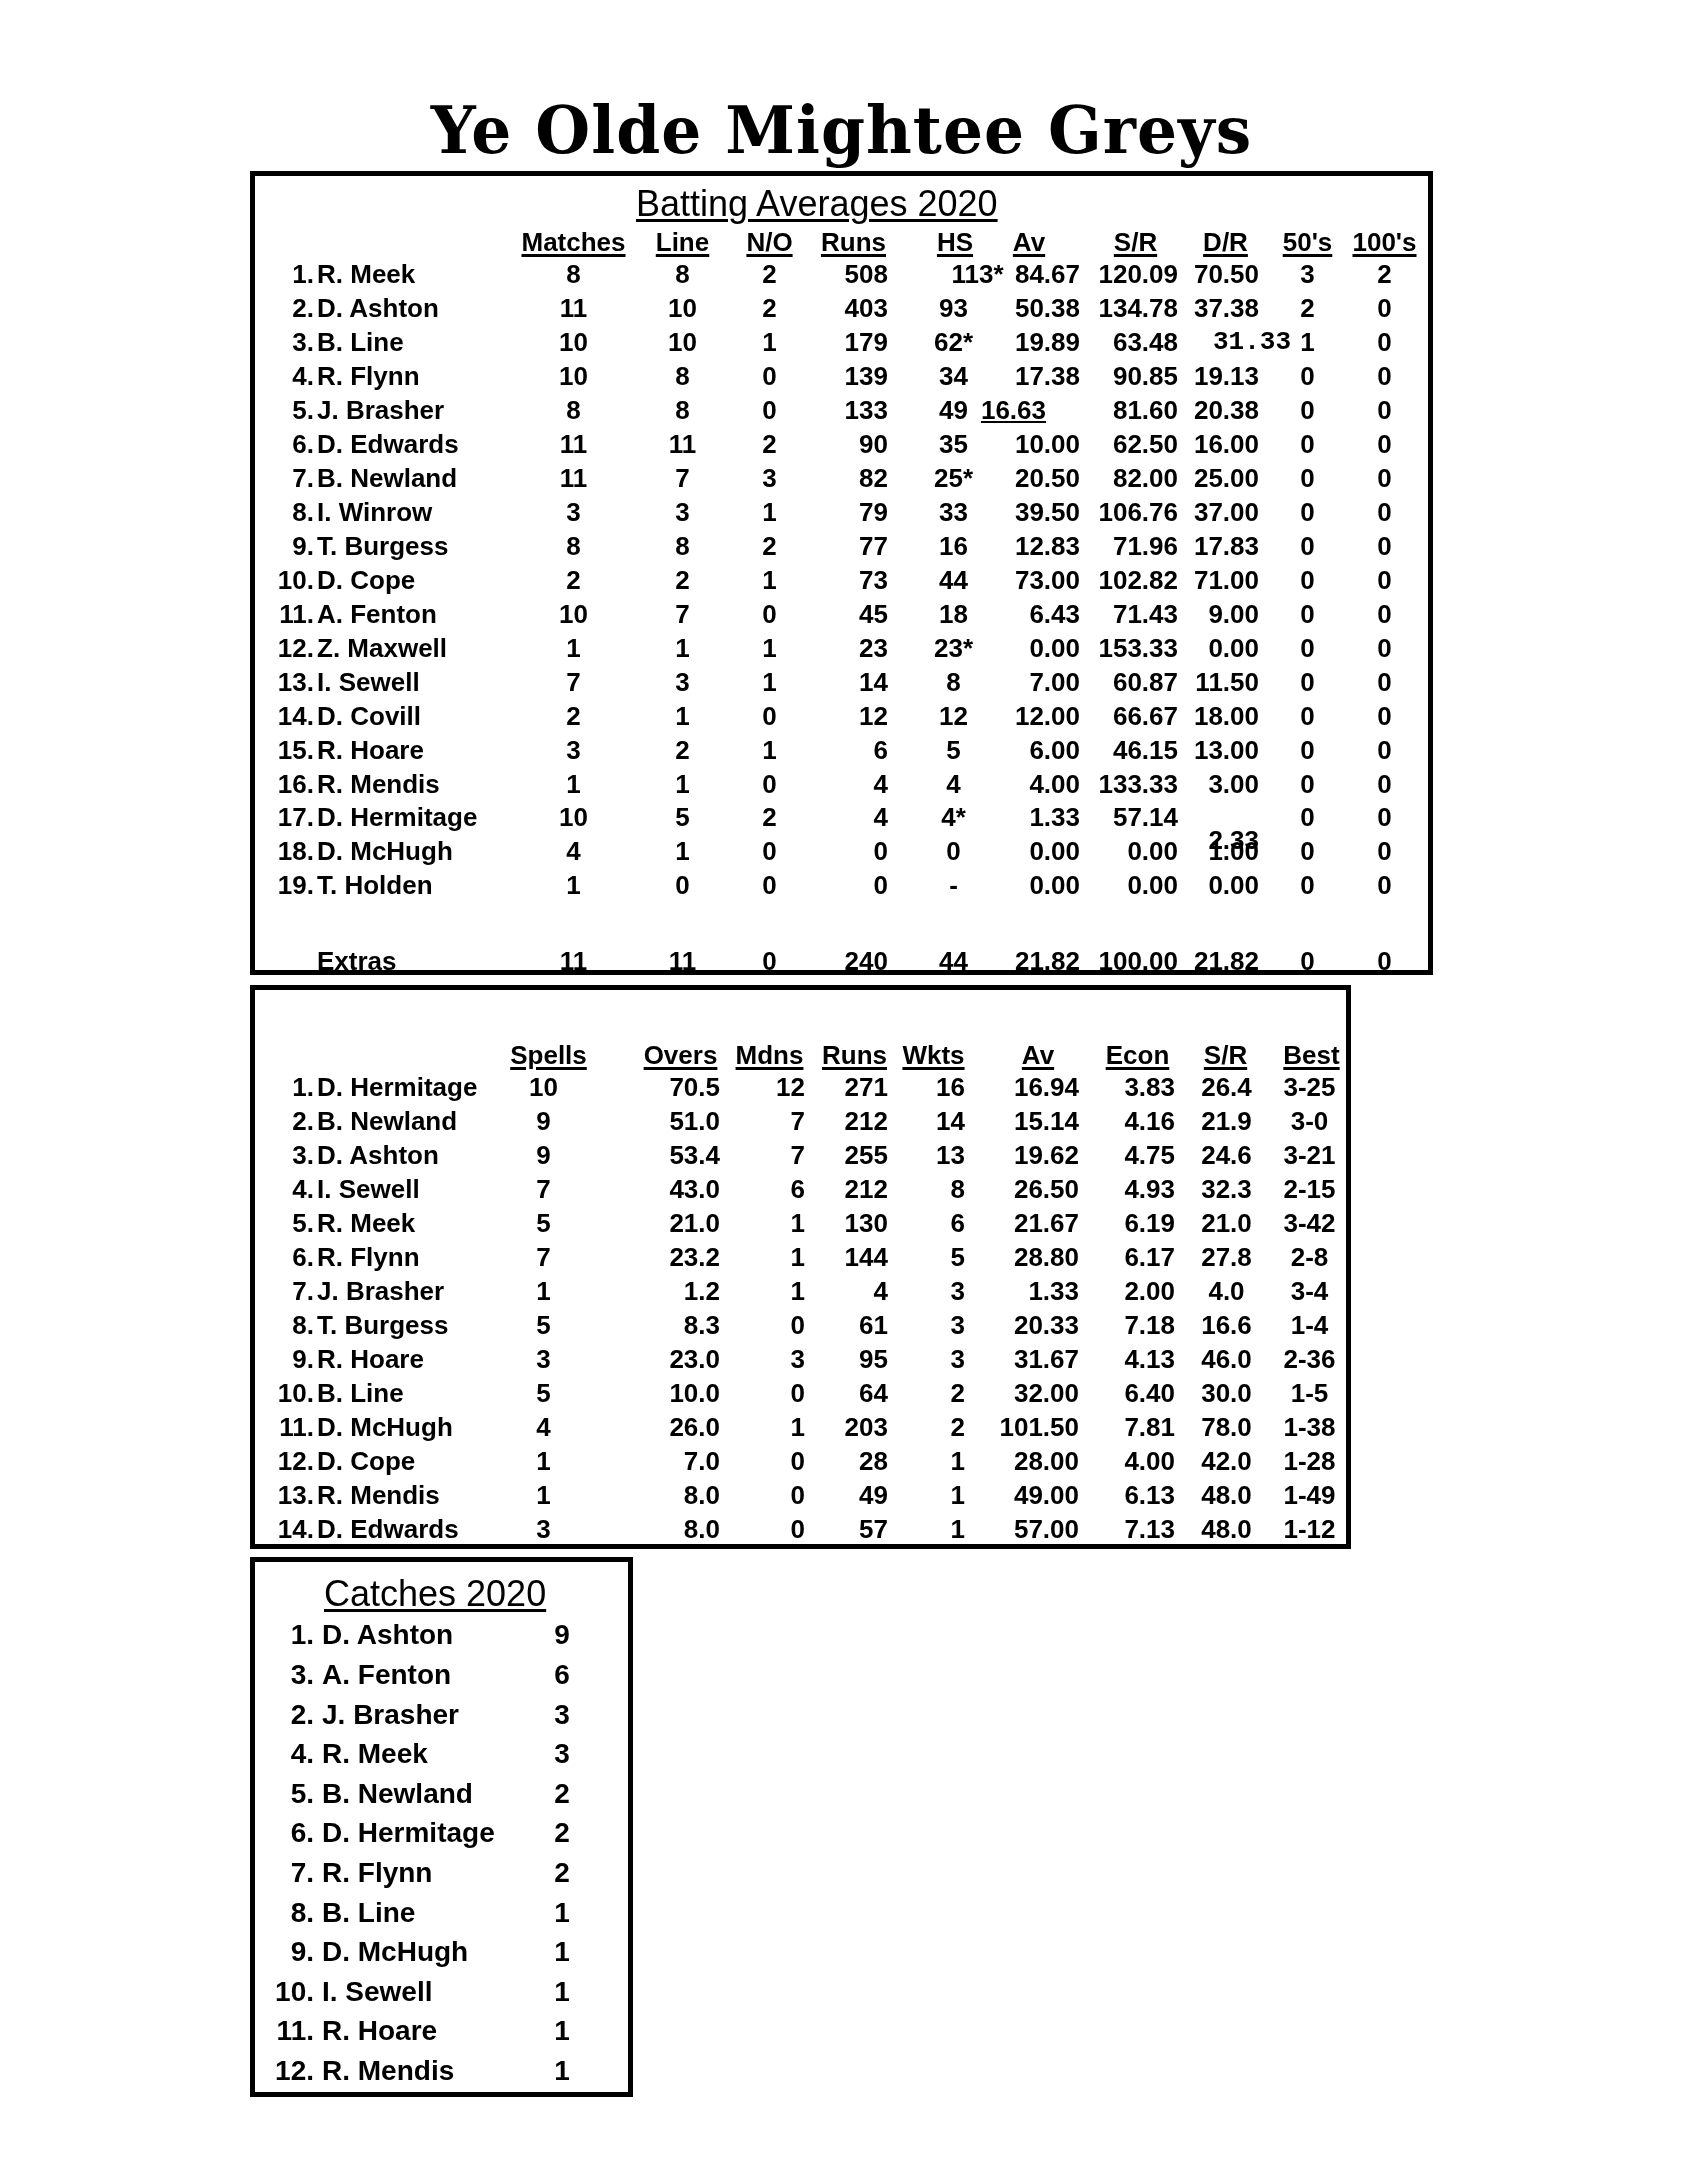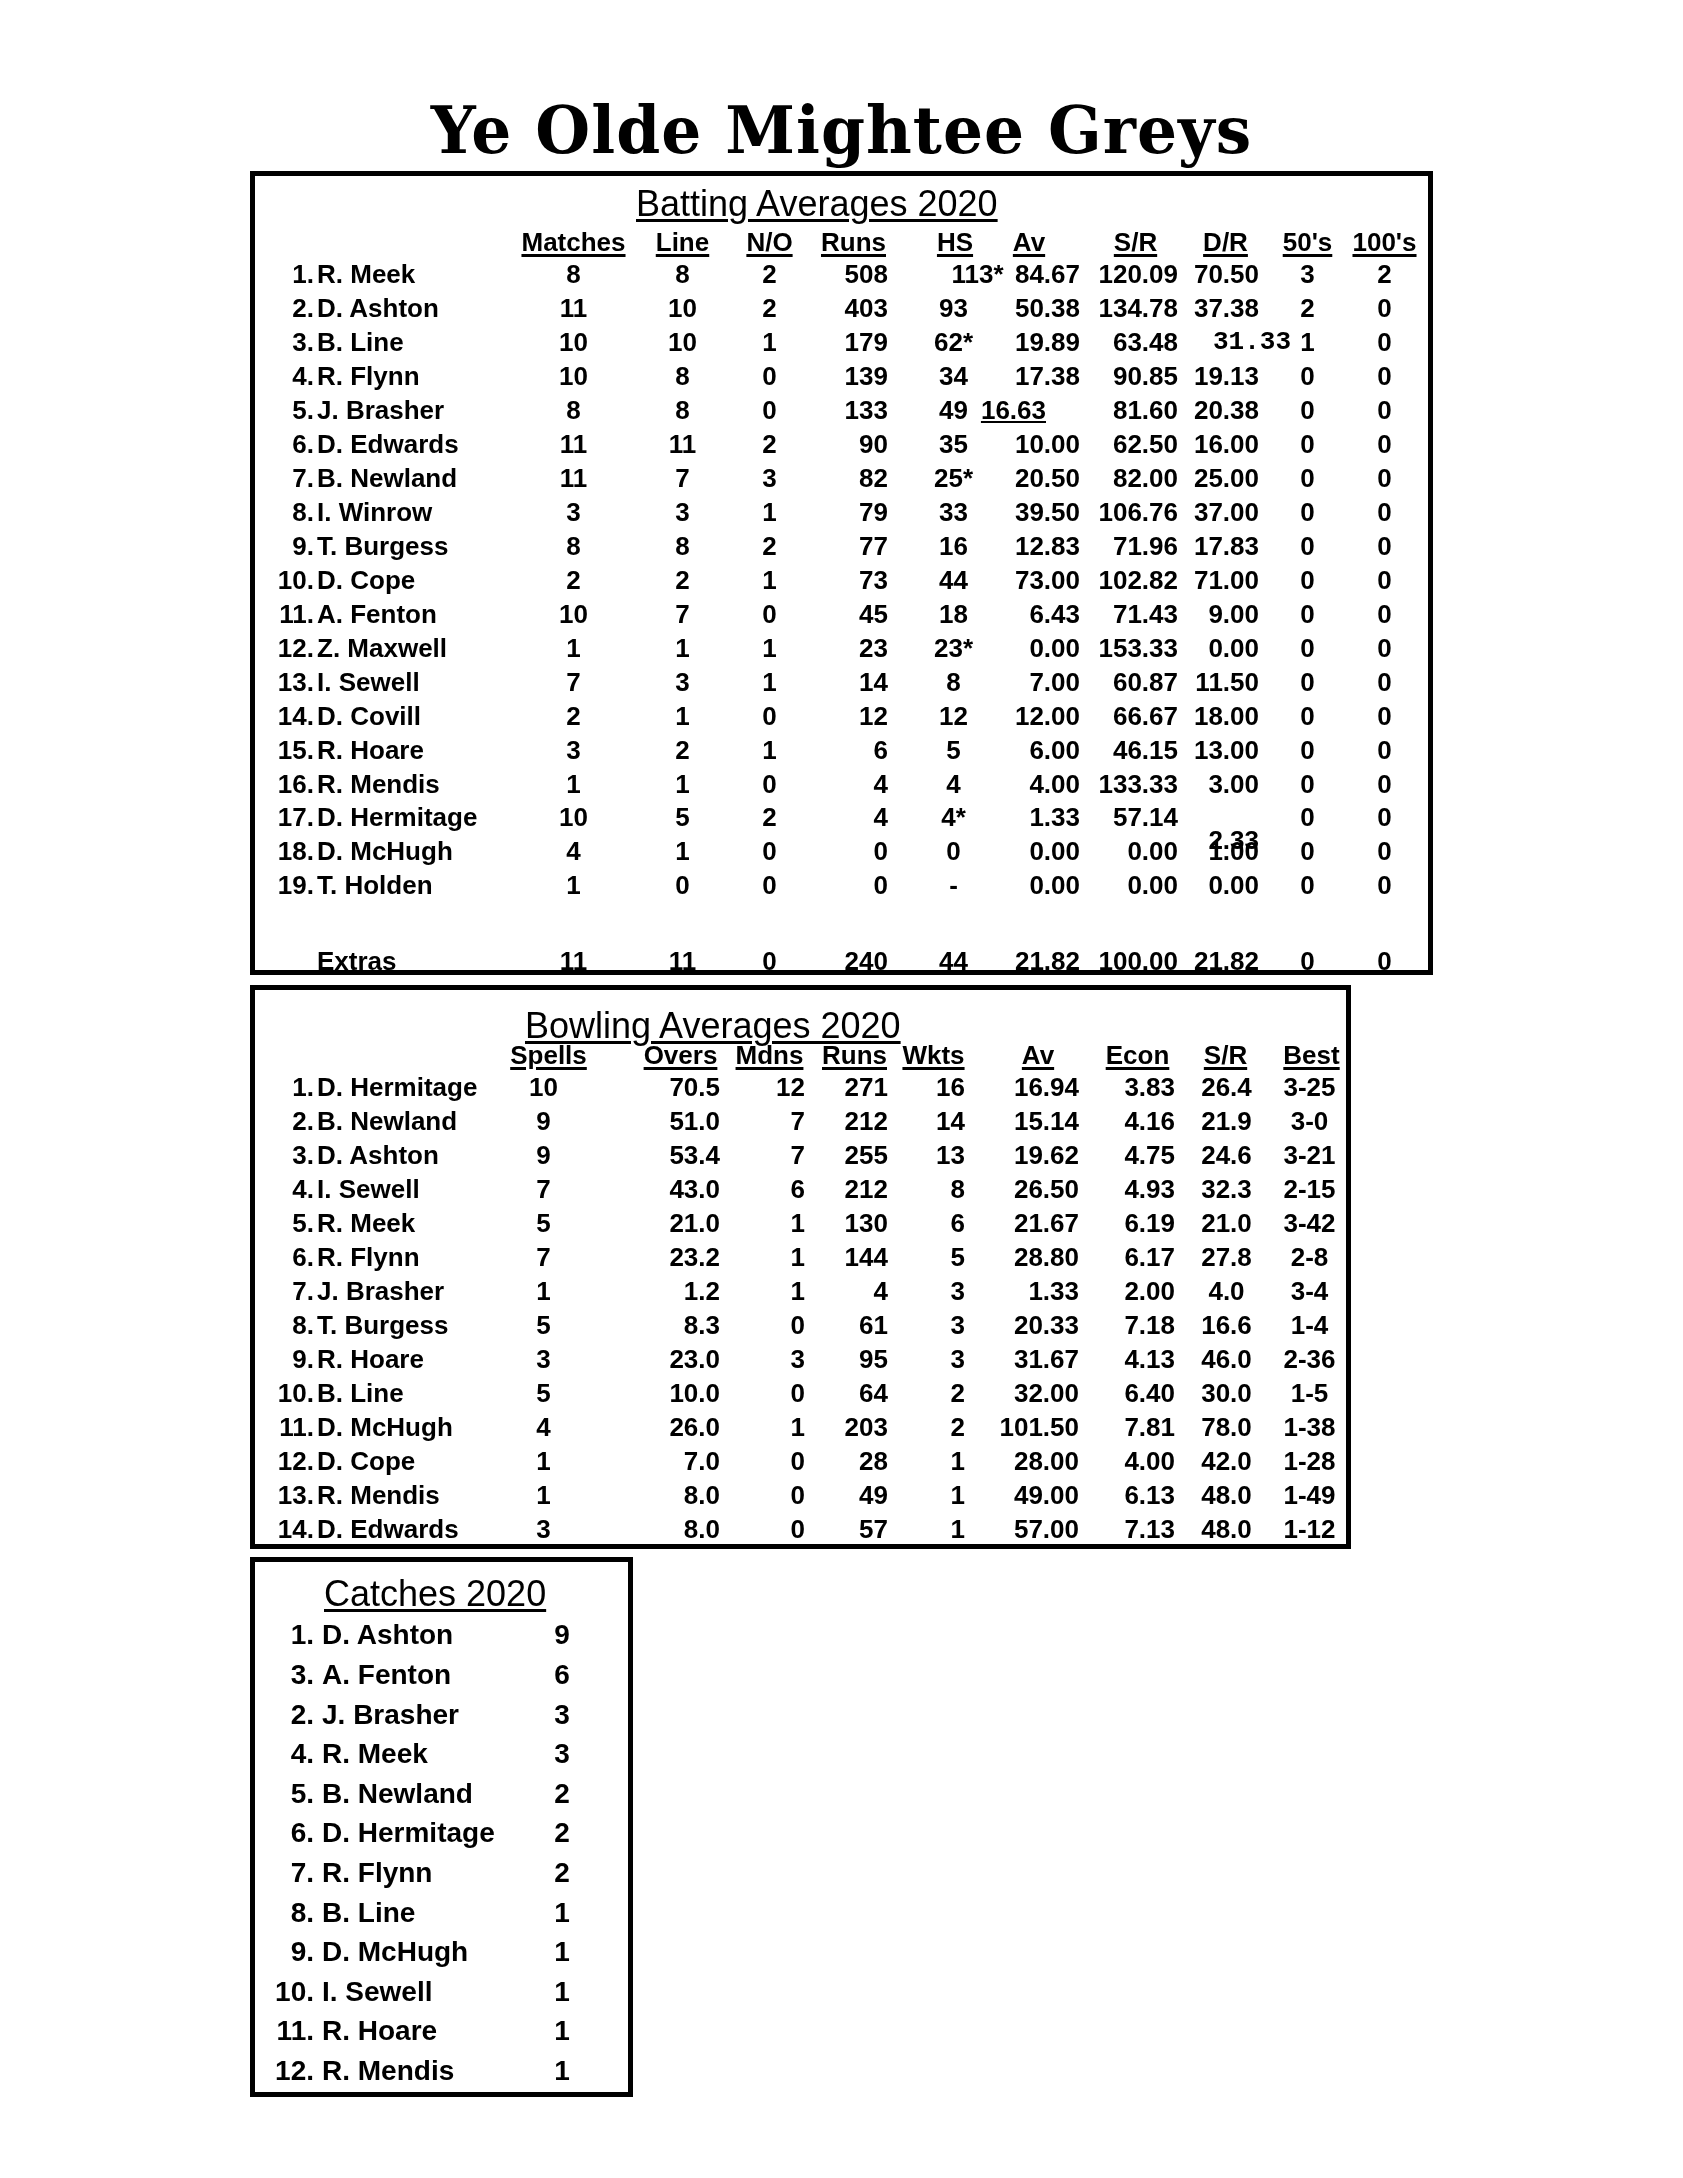--- a/index.html
+++ b/index.html
@@ -313,21 +313,20 @@
       <div class="cell c" style="left: 671px; width: 55px; top: 0px;">44</div>
       <div class="cell r" style="left: 750px; width: 75px; top: 0px;">21.82</div>
       <div class="cell r" style="left: 838px; width: 85px; top: 0px;">100.00</div>
       <div class="cell r" style="left: 935px; width: 69px; top: 0px;">21.82</div>
       <div class="cell c" style="left: 1025px; width: 55px; top: 0px;">0</div>
       <div class="cell c" style="left: 1091px; width: 77px; top: 0px;">0</div>
     </div>
   </div>
 
 <div class="box" id="bowling-box">
-  <div class="sec-title" style="left:270px; top:16px;">Bowling Averages 2020</div>
 <div class="cell hdr c" style="left: 252px; width: 83px; top: 50px;">Spells</div>
     <div class="cell hdr c" style="left: 384px; width: 83px; top: 50px;">Overs</div>
     <div class="cell hdr c" style="left: 479px; width: 71px; top: 50px;">Mdns</div>
     <div class="cell hdr c" style="left: 564px; width: 71px; top: 50px;">Runs</div>
     <div class="cell hdr c" style="left: 645px; width: 67px; top: 50px;">Wkts</div>
     <div class="cell hdr c" style="left: 764px; width: 38px; top: 50px;">Av</div>
     <div class="cell hdr c" style="left: 845px; width: 75px; top: 50px;">Econ</div>
     <div class="cell hdr c" style="left: 945px; width: 51px; top: 50px;">S/R</div>
     <div class="cell hdr c" style="left: 1026px; width: 61px; top: 50px;">Best</div>
     <div class="" style="position: absolute; left: 0px; top: 82px; width: 100%; height: 30px;">

